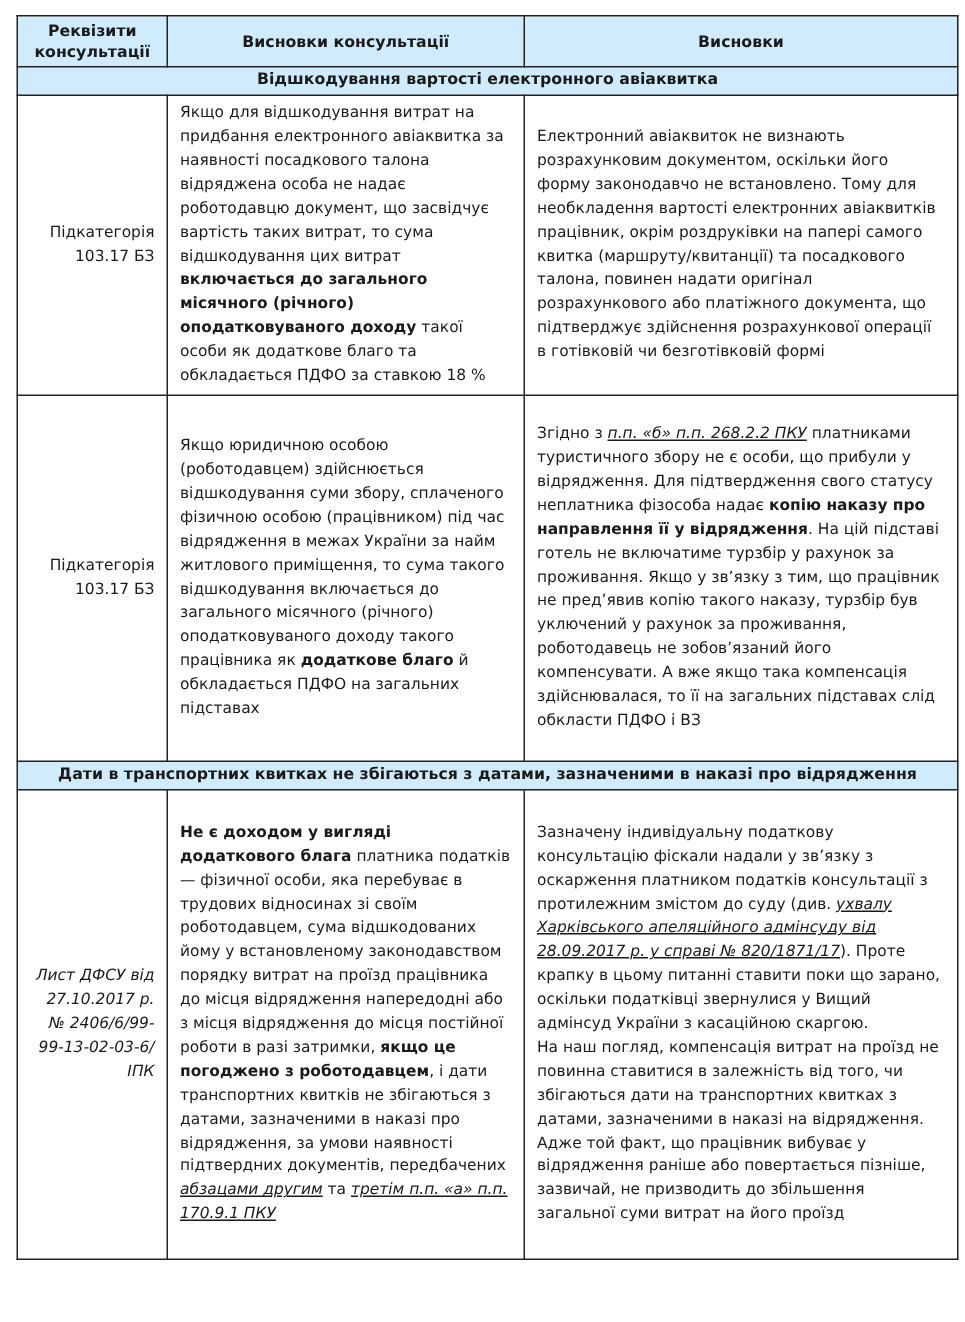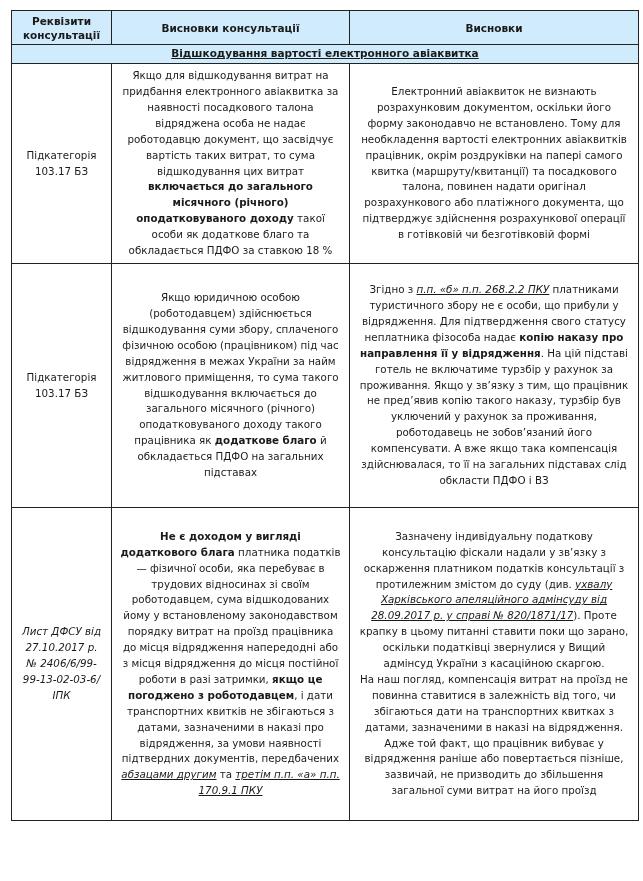--- a/index.html
+++ b/index.html
@@ -12,24 +12,24 @@
   }
   table.consult td, table.consult th {
     border: 1.5px solid #222; padding: 0 8px; vertical-align: middle;
   }
   table.consult tr > :first-child { border-left: 1.5px solid #222; }
   col.c1 { width: 100px; }
   col.c2 { width: 238px; }
   col.c3 { width: 289px; }
   th { background: #d0ebfb; font-weight: bold; text-align: center; font-size: 10.5px; line-height: 14px; }
   tr.head th { height: 31px; padding: 1px 4px; }
-  tr.section td { background: #d0ebfb; text-align: center; font-weight: bold; height: 18px; padding: 0 6px; font-size: 10.5px; text-decoration: underline; }
-  td.req { text-align: center; padding-left: 6px; }
+  tr.section td { background: #d0ebfb; text-align: center; font-weight: bold; height: 18px; padding: 0 6px; font-size: 10.5px; }
+  td.req { text-align: right; padding-left: 6px; }
   td.req.italic { font-style: italic; }
-  td.body { text-align: center; }
+  td.body { text-align: left; }
   tr.r1 td { height: 199px; }
   tr.r2 td { height: 243px; }
   tr.r3 td { height: 312px; }
   b { font-weight: bold; }
   i { font-style: italic; text-decoration: underline; }
   .para { display: block; }
 </style>
 </head>
 <body>
 
@@ -54,19 +54,22 @@
     <td class="body"><span>Якщо для відшкодування витрат на придбання електронного авіаквитка за наявності посадкового талона відряджена особа не надає роботодавцю документ, що засвідчує вартість таких витрат, то сума відшкодування цих витрат </span><b>включається до загального місячного (річного) оподатковуваного доходу</b><span> такої особи як додаткове благо та обкладається ПДФО за ставкою 18 %</span></td>
     <td class="body">Електронний авіаквиток не визнають розрахунковим документом, оскільки його форму законодавчо не встановлено. Тому для необкладення вартості електронних авіаквитків працівник, окрім роздруківки на папері самого квитка (маршруту/квитанції) та посадкового талона, повинен надати оригінал розрахункового або платіжного документа, що підтверджує здійснення розрахункової операції в готівковій чи безготівковій формі</td>
   </tr>
 
   <tr class="r2">
     <td class="req">Підкатегорія 103.17 БЗ</td>
     <td class="body"><span>Якщо юридичною особою (роботодавцем) здійснюється відшкодування суми збору, сплаченого фізичною особою (працівником) під час відрядження в межах України за найм житлового приміщення, то сума такого відшкодування включається до загального місячного (річного) оподатковуваного доходу такого працівника як </span><b>додаткове благо</b><span> й обкладається ПДФО на загальних підставах</span></td>
     <td class="body"><span>Згідно з </span><i>п.п. «б» п.п. 268.2.2 ПКУ</i><span> платниками туристичного збору не є особи, що прибули у відрядження. Для підтвердження свого статусу неплатника фізособа надає </span><b>копію наказу про направлення її у відрядження</b><span>. На цій підставі готель не включатиме турзбір у рахунок за проживання. Якщо у зв’язку з тим, що працівник не пред’явив копію такого наказу, турзбір був уключений у рахунок за проживання, роботодавець не зобов’язаний його компенсувати. А вже якщо така компенсація здійснювалася, то її на загальних підставах слід обкласти ПДФО і ВЗ</span></td>
   </tr>
 
+  <tr class="section">
+    <td colspan="3">Дати в транспортних квитках не збігаються з датами, зазначеними в наказі про відрядження</td>
+  </tr>
   <tr class="r3">
     <td class="req italic">Лист ДФСУ від 27.10.2017 р. № 2406/6/99-99-13-02-03-6/ІПК</td>
     <td class="body"><b>Не є доходом у вигляді додаткового блага</b><span> платника податків — фізичної особи, яка перебуває в трудових відносинах зі своїм роботодавцем, сума відшкодованих йому у встановленому законодавством порядку витрат на проїзд працівника до місця відрядження напередодні або з місця відрядження до місця постійної роботи в разі затримки, </span><b>якщо це погоджено з роботодавцем</b><span>, і дати транспортних квитків не збігаються з датами, зазначеними в наказі про відрядження, за умови наявності підтвердних документів, передбачених </span><i>абзацами другим</i><span> та </span><i>третім п.п. «а» п.п. 170.9.1 ПКУ</i></td>
     <td class="body"><span>Зазначену індивідуальну податкову консультацію фіскали надали у зв’язку з оскарження платником податків консультації з протилежним змістом до суду (див. </span><i>ухвалу Харківського апеляційного адмінсуду від 28.09.2017 р. у справі № 820/1871/17</i><span>). Проте крапку в цьому питанні ставити поки що зарано, оскільки податківці звернулися у Вищий адмінсуд України з касаційною скаргою.</span><span class="para">На наш погляд, компенсація витрат на проїзд не повинна ставитися в залежність від того, чи збігаються дати на транспортних квитках з датами, зазначеними в наказі на відрядження. Адже той факт, що працівник вибуває у відрядження раніше або повертається пізніше, зазвичай, не призводить до збільшення загальної суми витрат на його проїзд</span></td>
   </tr>
 </tbody>
   </table>
 
 </body></html>

